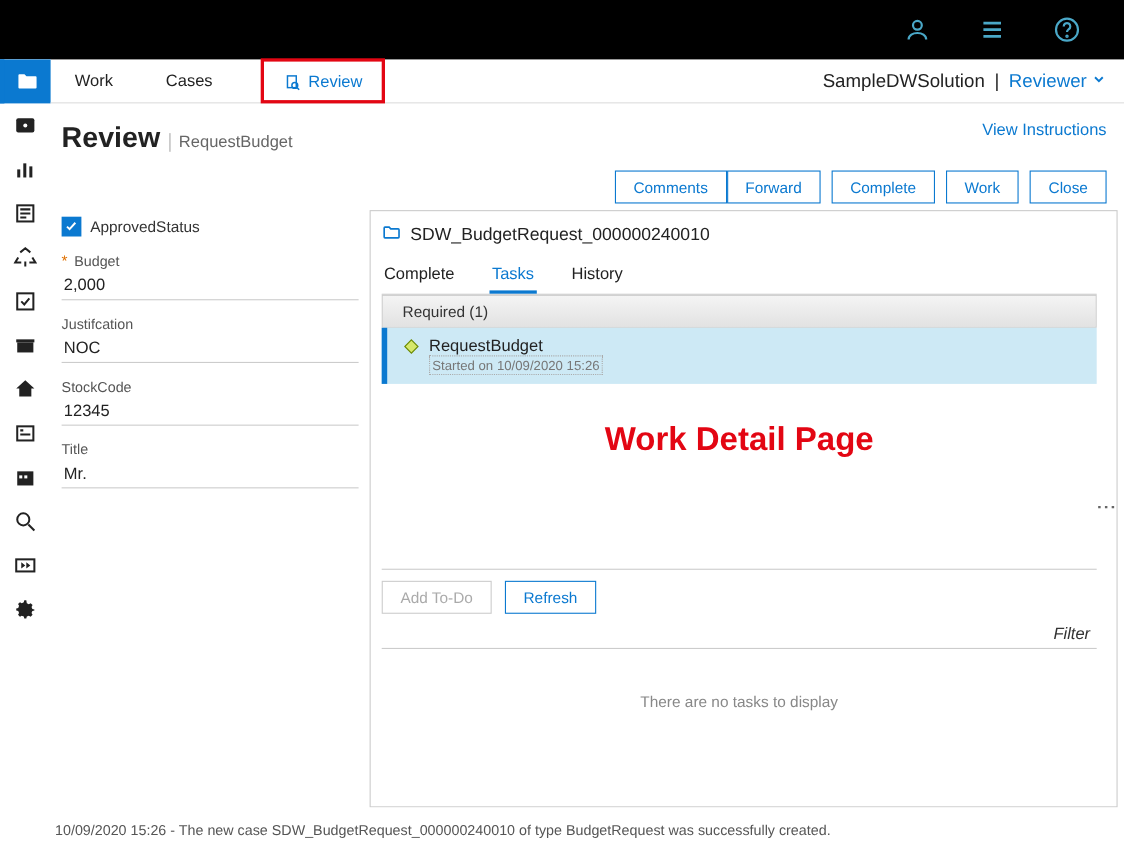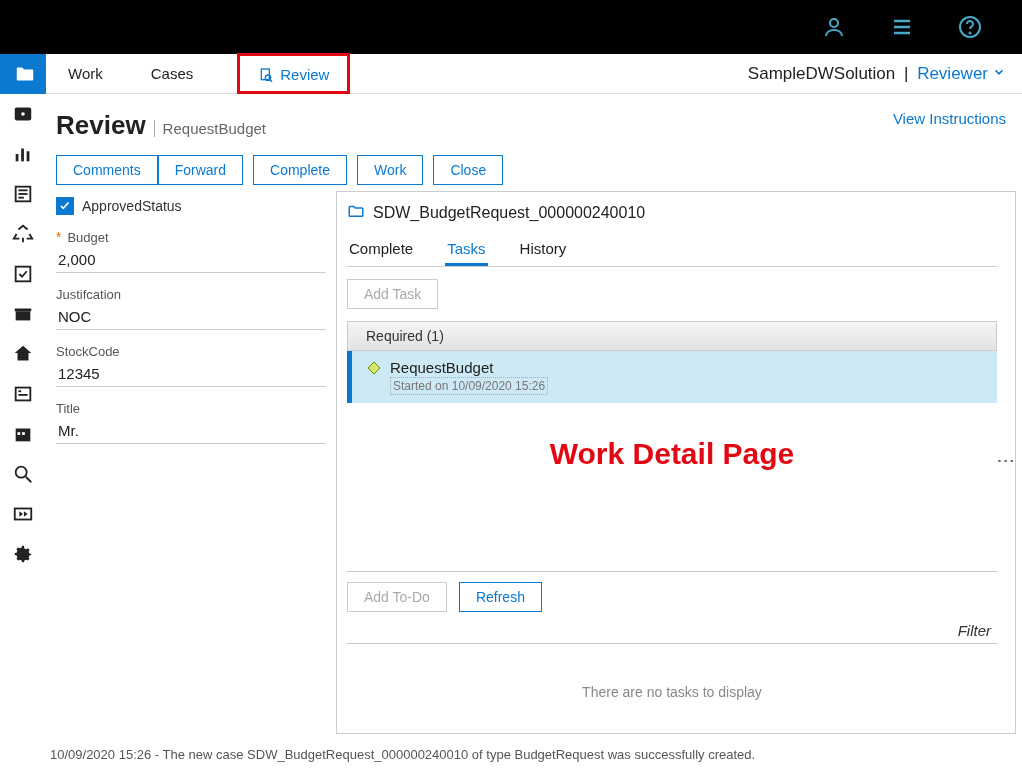--- a/index.html
+++ b/index.html
@@ -33,21 +33,21 @@
 .toptabs .right .role { color:#0b79d0;}
 .toptabs .right .chev { color:#0b79d0; }
 
 
 .titlerow { display: flex; justify-content: space-between; padding: 16px 16px 4px 10px; align-items: flex-start;}
 .titlerow .pgtitle { font-size: 26px; font-weight: bold; color: #222; display:flex; align-items:baseline; gap:8px;}
 .titlerow .pgtitle .sub { font-weight: normal; font-size: 15px; color: #666; border-left:1px solid #aaa; padding-left:8px;}
 .viewinstr { color: #0b79d0; font-size: 15px; cursor: pointer; }
 
 
-.actrow { display: flex; justify-content: flex-start; padding: 10px 16px 6px 10px; }
+.actrow { display: flex; justify-content: flex-end; padding: 10px 16px 6px 10px; }
 .btn { border: 1px solid #0b79d0; color: #0b79d0; background: #fff; font-size: 14px; padding: 6px 16px; cursor: pointer; }
 .btn.disabled { border-color: #ccc; color: #aaa; cursor: default; }
 .actrow .left-btns { }
 .actrow .right-btns { display: flex; gap: 10px; }
 
 
 .bodysplit { display: flex; flex: 1; overflow: hidden; }
 .formcol { width: 290px; padding: 6px 10px 10px 10px; }
 .field { margin-bottom: 14px; }
 .fldlabel { font-size: 13px; color: #555; display:flex; align-items:center; gap:6px;}
@@ -285,23 +285,20 @@
             <span class="foldericon"><svg width="18" height="18" viewBox="0 0 24 24" fill="none" stroke="currentColor" stroke-width="2">
                   <path d="M3 7a1 1 0 0 1 1-1h5l2 2h9a1 1 0 0 1 1 1v9a1 1 0 0 1-1 1H4a1 1 0 0 1-1-1V7z"></path>
                 </svg></span>
             <span>SDW_BudgetRequest_000000240010</span>
           </div>
           <div class="subtabs">
             <span class="stab">Complete</span>
             <span class="stab active">Tasks</span>
             <span class="stab">History</span>
           </div>
-          <div class="addtask-row">
-            <button class="btn disabled">Add Task</button>
-          </div>
           <div class="reqhdr">Required (1)</div>
           <div class="taskcard">
             <div class="tname">
               <span class="diamond">
                 <svg viewBox="0 0 24 24">
                     <polygon points="12,3 21,12 12,21 3,12" fill="#d6e86b" stroke="#6a8a00" stroke-width="1.5"></polygon>
                   </svg>
               </span>
               <span>RequestBudget</span>
             </div>

